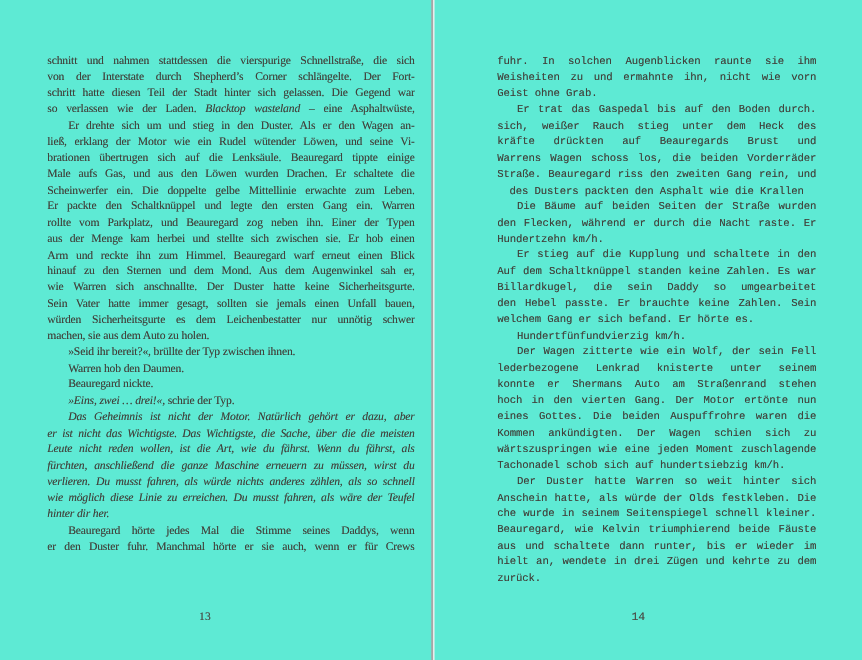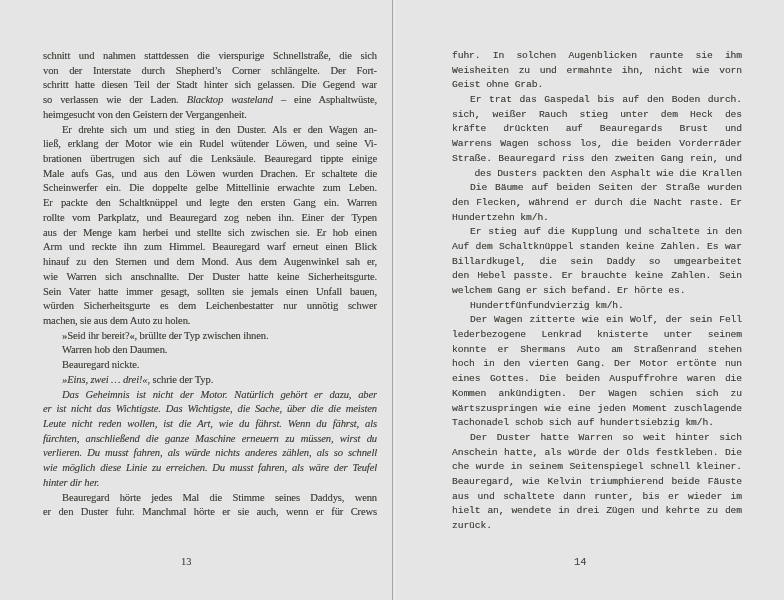--- a/index.html
+++ b/index.html
@@ -4,21 +4,21 @@
 <style>
   html, body {
     margin: 0;
     padding: 0;
     background: #fdfdfc;
   }
   .spread {
     position: relative;
     width: 784px;
     height: 600px;
-    background: #e5e5e5;
+    background: #5eead4;
     overflow: hidden;
     font-family: "Liberation Serif", "DejaVu Serif", serif;
     color: #41403a;
   }
   .gutter {
     position: absolute;
     top: 0;
     left: 392px;
     width: 3px;
     height: 600px;
@@ -45,21 +45,21 @@
   }
   .line {
     height: 14.72px;
     overflow: hidden;
     text-align: justify;
     text-align-last: justify;
     white-space: normal;
   }
   .textblock.right .line { height: 14.7px; font-family: Liberation Mono, monospace; }
   .line.end {
-    text-align: right;
+    text-align: center;
     text-align-last: left;
   }
   .line.ind { text-indent: 19px; }
   .textblock.right .line.ind { text-indent: 18px; }
   .it { font-style: italic; }
   .folio {
     position: absolute;
     top: 556px;
     font-size: 10.5px;
     color: #4a4943;
@@ -70,21 +70,20 @@
 </style>
 </head>
 <body>
 
 <div class="spread">
   <div class="textblock left">
       <div class="line"><span>schnitt und nahmen stattdessen die vierspurige Schnellstraße, die sich</span></div>
       <div class="line"><span>von der Interstate durch Shepherd’s Corner schlängelte. Der Fort-</span></div>
       <div class="line"><span>schritt hatte diesen Teil der Stadt hinter sich gelassen. Die Gegend war</span></div>
       <div class="line"><span>so verlassen wie der Laden. </span><span class="it">Blacktop wasteland</span><span> – eine Asphaltwüste,</span></div>
-      <div class="line end"><span>heimgesucht von den Geistern der Vergangenheit.</span></div>
       <div class="line ind"><span>Er drehte sich um und stieg in den Duster. Als er den Wagen an-</span></div>
       <div class="line"><span>ließ, erklang der Motor wie ein Rudel wütender Löwen, und seine Vi-</span></div>
       <div class="line"><span>brationen übertrugen sich auf die Lenksäule. Beauregard tippte einige</span></div>
       <div class="line"><span>Male aufs Gas, und aus den Löwen wurden Drachen. Er schaltete die</span></div>
       <div class="line"><span>Scheinwerfer ein. Die doppelte gelbe Mittellinie erwachte zum Leben.</span></div>
       <div class="line"><span>Er packte den Schaltknüppel und legte den ersten Gang ein. Warren</span></div>
       <div class="line"><span>rollte vom Parkplatz, und Beauregard zog neben ihn. Einer der Typen</span></div>
       <div class="line"><span>aus der Menge kam herbei und stellte sich zwischen sie. Er hob einen</span></div>
       <div class="line"><span>Arm und reckte ihn zum Himmel. Beauregard warf erneut einen Blick</span></div>
       <div class="line"><span>hinauf zu den Sternen und dem Mond. Aus dem Augenwinkel sah er,</span></div>

